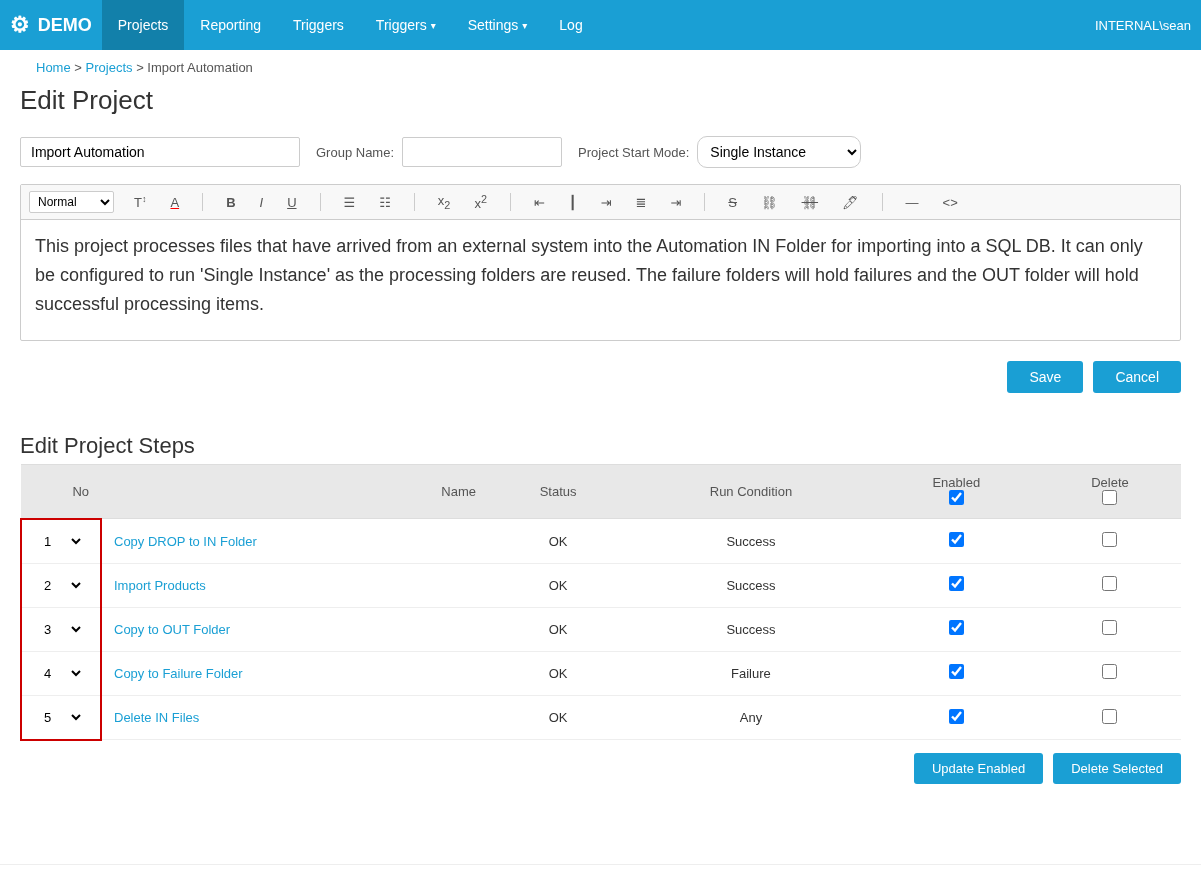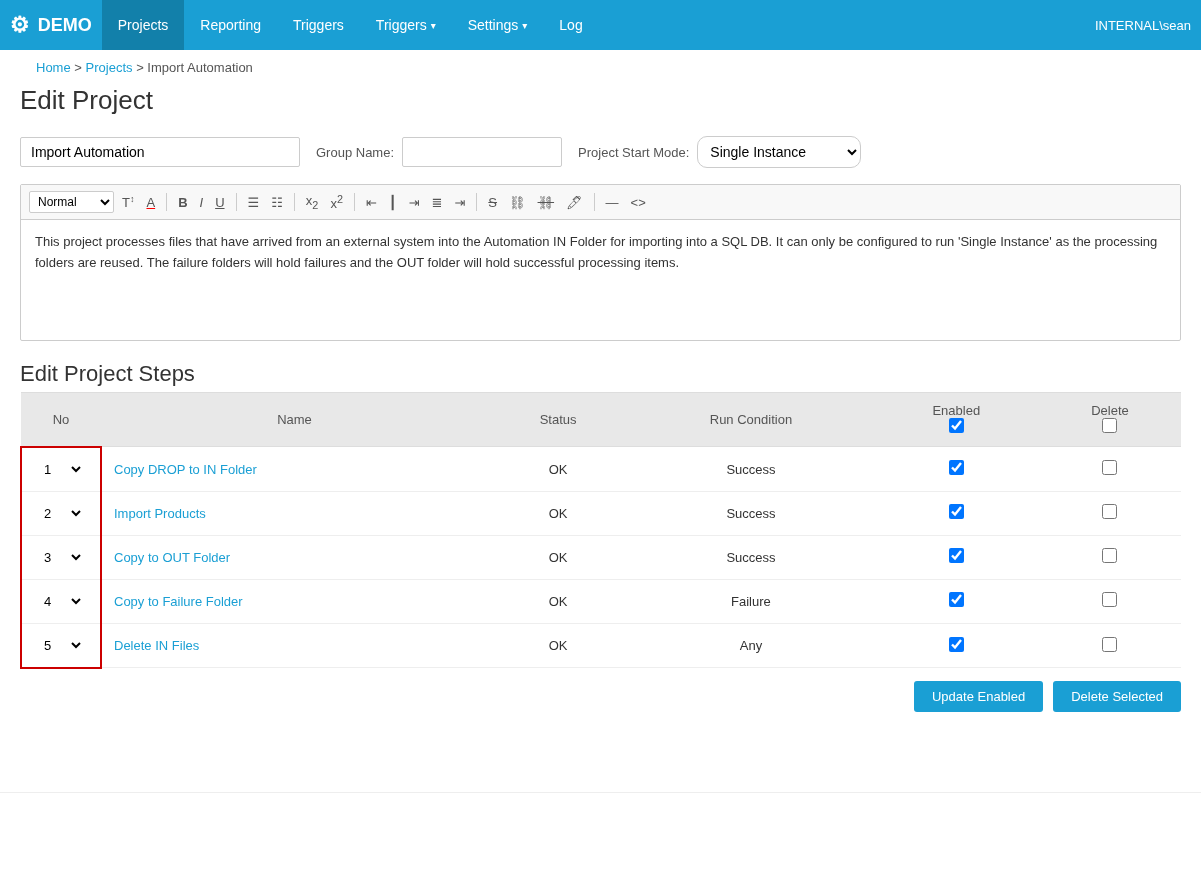--- a/index.html
+++ b/index.html
@@ -94,21 +94,21 @@
       border: 1px solid #ccc;
       border-radius: 2px;
       margin-bottom: 20px;
     }
     .editor-toolbar {
       background: #f8f8f8;
       border-bottom: 1px solid #ccc;
       padding: 6px 8px;
       display: flex;
       align-items: center;
-      gap: 4px;
+      gap: 16px;
       flex-wrap: wrap;
     }
     .editor-toolbar select {
       border: 1px solid #ccc;
       padding: 2px 4px;
       font-size: 12px;
       background: #fff;
       border-radius: 2px;
     }
     .toolbar-btn {
@@ -118,21 +118,21 @@
       font-size: 13px;
       padding: 2px 4px;
       color: #555;
       border-radius: 2px;
     }
     .toolbar-divider { width: 1px; height: 18px; background: #ccc; margin: 0 3px; }
 
     .editor-body {
       padding: 12px 14px;
       min-height: 120px;
-      font-size: 13px;
+      font-size: 18px;
       line-height: 1.6;
       color: #333;
     }
 
     
     .btn-row {
       display: flex;
       justify-content: flex-end;
       gap: 10px;
       margin-bottom: 40px;
@@ -157,21 +157,21 @@
 
     
     .steps-table {
       width: 100%;
       border-collapse: collapse;
       font-size: 13px;
     }
     .steps-table th {
       background: #e8e8e8;
       padding: 10px 12px;
-      text-align: center;
+      text-align: right;
       font-weight: normal;
       color: #555;
       border-top: 1px solid #ddd;
       border-bottom: 1px solid #ddd;
     }
     .steps-table th.center { text-align: center; }
     .steps-table td {
       padding: 10px 12px;
       border-bottom: 1px solid #eee;
       vertical-align: middle;
@@ -309,20 +309,24 @@
       <button class="toolbar-btn">🖊</button>
       <div class="toolbar-divider"></div>
       <button class="toolbar-btn">—</button>
       <button class="toolbar-btn">&lt;&gt;</button>
     </div>
     <div class="editor-body" contenteditable="true" style="">
       <span>This project processes files that have arrived from an external system into the Automation IN Folder for importing into a SQL DB. It can only be configured to run 'Single Instance' as the processing folders are reused. The failure folders will hold failures and the OUT folder will hold successful processing items.</span>
     </div>
   </div>
 
+  <div class="btn-row">
+    <button class="btn btn-primary">Save</button>
+    <button class="btn btn-cancel">Cancel</button>
+  </div>
 
   <h2 class="section-title">Edit Project Steps</h2>
 
   <div class="table-wrapper">
     <table class="steps-table">
       <thead>
         <tr>
           <th style="width:80px;">No</th>
           <th>Name</th>
           <th class="center">Status</th>

